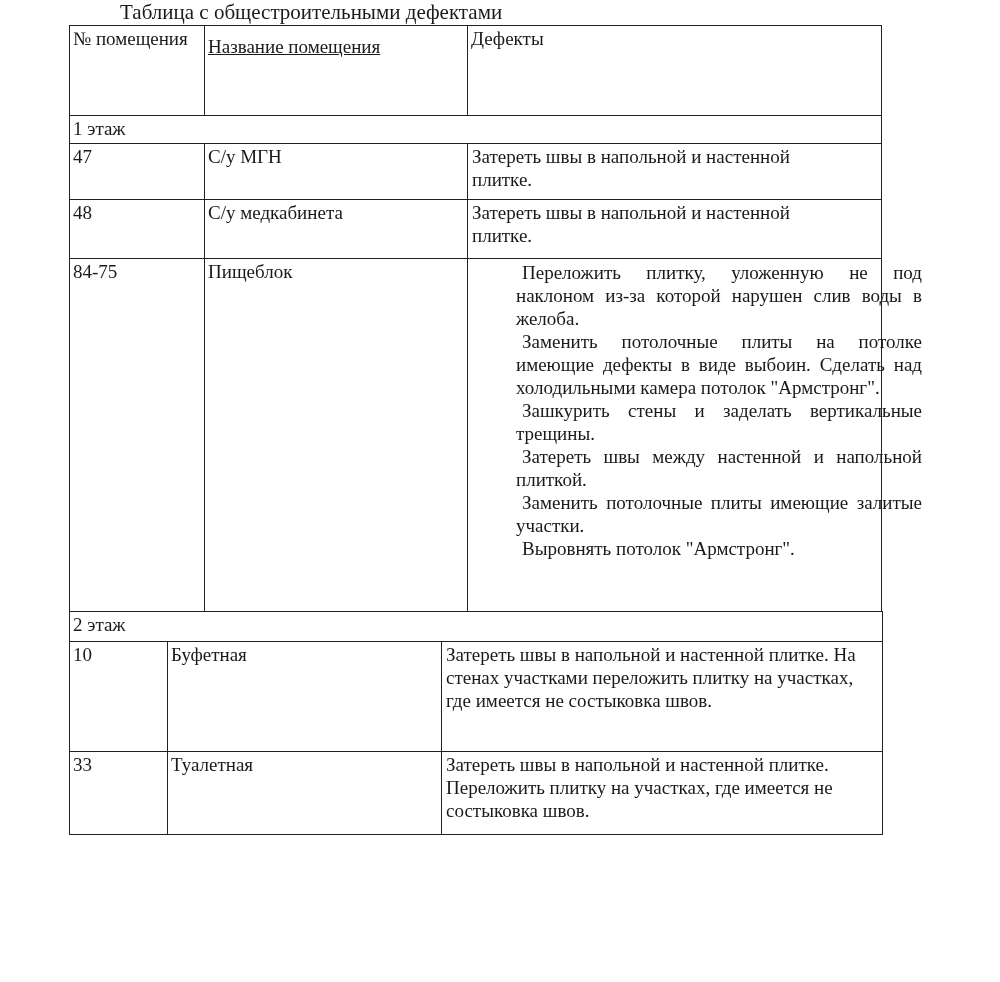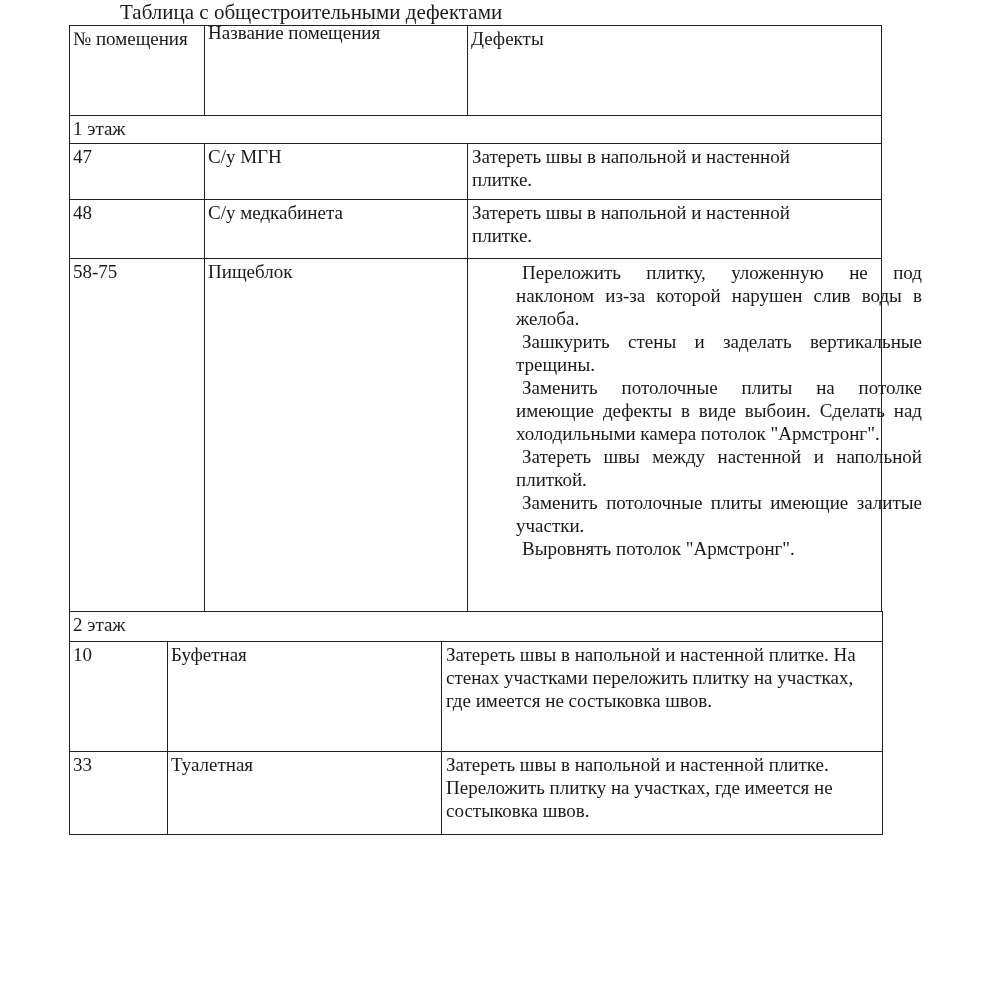--- a/index.html
+++ b/index.html
@@ -17,45 +17,45 @@
 <body>
 
 <div class="title">Таблица с общестроительными дефектами</div>
 
 <div class="box" style="left:69px; top:25px; width:813px; height:587px;"></div>
 
 <div class="vl" style="left:204px; top:25px; height:91px;"></div>
 <div class="vl" style="left:467px; top:25px; height:91px;"></div>
 <div class="hl" style="left:69px; top:115px; width:813px;"></div>
 <div class="cell" style="left:70px; top:26px; width:134px;">№ помещения</div>
-<div class="cell" style="left:205px; top:20px; width:262px;">Название помещения</div>
+<div class="cell" style="left:205px; top:34px; width:262px;text-decoration:underline;">Название помещения</div>
 <div class="cell" style="left:468px; top:26px; width:412px;">Дефекты</div>
 
 <div class="cell" style="left:70px; top:116px; width:810px;">1 этаж</div>
 <div class="hl" style="left:69px; top:143px; width:813px;"></div>
 
 <div class="vl" style="left:204px; top:143px; height:469px;"></div>
 <div class="vl" style="left:467px; top:143px; height:469px;"></div>
 
 <div class="cell" style="left:70px; top:144px; width:134px;">47</div>
 <div class="cell" style="left:205px; top:144px; width:262px;">С/у МГН</div>
 <div class="cell" style="left:468px; top:144px; width:360px; padding-left:4px;">Затереть швы в напольной и настенной плитке.</div>
 <div class="hl" style="left:69px; top:199px; width:813px;"></div>
 
 <div class="cell" style="left:70px; top:200px; width:134px;">48</div>
 <div class="cell" style="left:205px; top:200px; width:262px;">С/у медкабинета</div>
 <div class="cell" style="left:468px; top:200px; width:360px; padding-left:4px;">Затереть швы в напольной и настенной плитке.</div>
 <div class="hl" style="left:69px; top:258px; width:813px;"></div>
 
-<div class="cell" style="left:70px; top:259px; width:134px;">58-75</div>
+<div class="cell" style="left:70px; top:259px; width:134px;">84-75</div>
 <div class="cell" style="left:205px; top:259px; width:262px;">Пищеблок</div>
 <div class="cell just" style="left:468px; top:260px; width:413px;">
   <p>Переложить плитку, уложенную не под наклоном из-за которой нарушен слив воды в желоба.</p>
+  <p>Заменить потолочные плиты на потолке имеющие дефекты в виде выбоин. Сделать над холодильными камера потолок "Армстронг".</p>
   <p>Зашкурить стены и заделать вертикальные трещины.</p>
-  <p>Заменить потолочные плиты на потолке имеющие дефекты в виде выбоин. Сделать над холодильными камера потолок "Армстронг".</p>
   <p>Затереть швы между настенной и напольной плиткой.</p>
   <p>Заменить потолочные плиты имеющие залитые участки.</p>
   <p>Выровнять потолок "Армстронг".</p>
 </div>
 
 <div class="box" style="left:69px; top:611px; width:814px; height:224px;"></div>
 <div class="cell" style="left:70px; top:612px; width:810px;">2 этаж</div>
 <div class="hl" style="left:69px; top:641px; width:814px;"></div>
 <div class="vl" style="left:167px; top:641px; height:194px;"></div>
 <div class="vl" style="left:441px; top:641px; height:194px;"></div>

